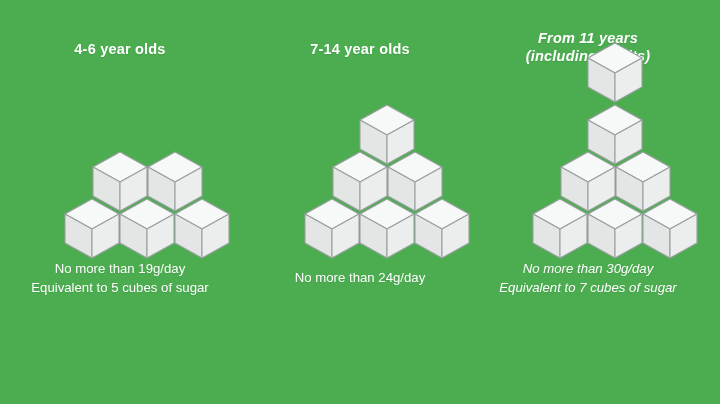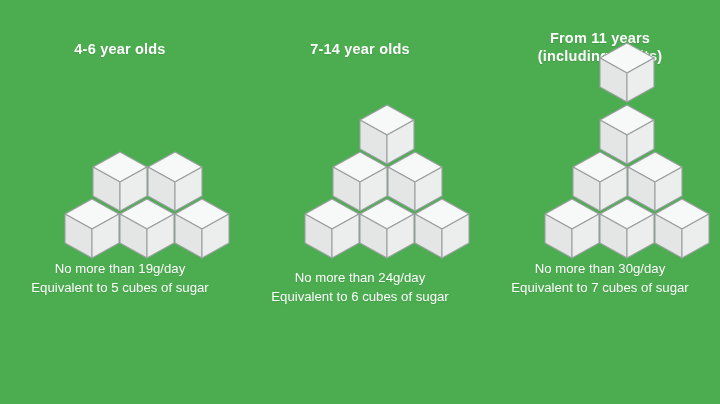--- a/index.html
+++ b/index.html
@@ -20,21 +20,21 @@
     background: #4cad50;
   }
   .group {
     position: absolute;
     top: 0;
     height: 404px;
     width: 240px;
   }
   #group-0 { left: 0px; }
   #group-1 { left: 240px; }
-  #group-2 { left: 480px; }
+  #group-2 { left: 468px; font-style: italic; }
 
   .group-heading {
     position: absolute;
     left: 0;
     width: 240px;
     text-align: center;
     color: #ffffff;
     font-weight: bold;
     font-size: 14.5px;
     line-height: 18px;
@@ -175,21 +175,20 @@
         <div class="cube" style="left: 174px; top: 198px;">
           <svg viewBox="0 0 56 62" xmlns="http://www.w3.org/2000/svg">
             <polygon points="28,1 55,16 28,31 1,16" fill="#f7f8f8" stroke="#9aa0a0" stroke-width="1.1" stroke-linejoin="round"></polygon>
             <polygon points="1,16 28,31 28,60 1,45" fill="#e4e6e6" stroke="#9aa0a0" stroke-width="1.1" stroke-linejoin="round"></polygon>
             <polygon points="55,16 55,45 28,60 28,31" fill="#eceeee" stroke="#9aa0a0" stroke-width="1.1" stroke-linejoin="round"></polygon>
           </svg>
         </div>
       </div>
     <div class="caption">
       <span class="caption-line">No more than 24g/day</span>
-      <span class="caption-line">Equivalent to 6 cubes of sugar</span>
     </div>
   </div>
 
   <div class="group" id="group-2">
     <div class="group-heading">
       <span class="heading-line">From 11 years</span><br>
       <span class="heading-line">(including adults)</span>
     </div>
     <div class="cube-stage">
         <div class="cube" style="left: 119px; top: 42px;">

